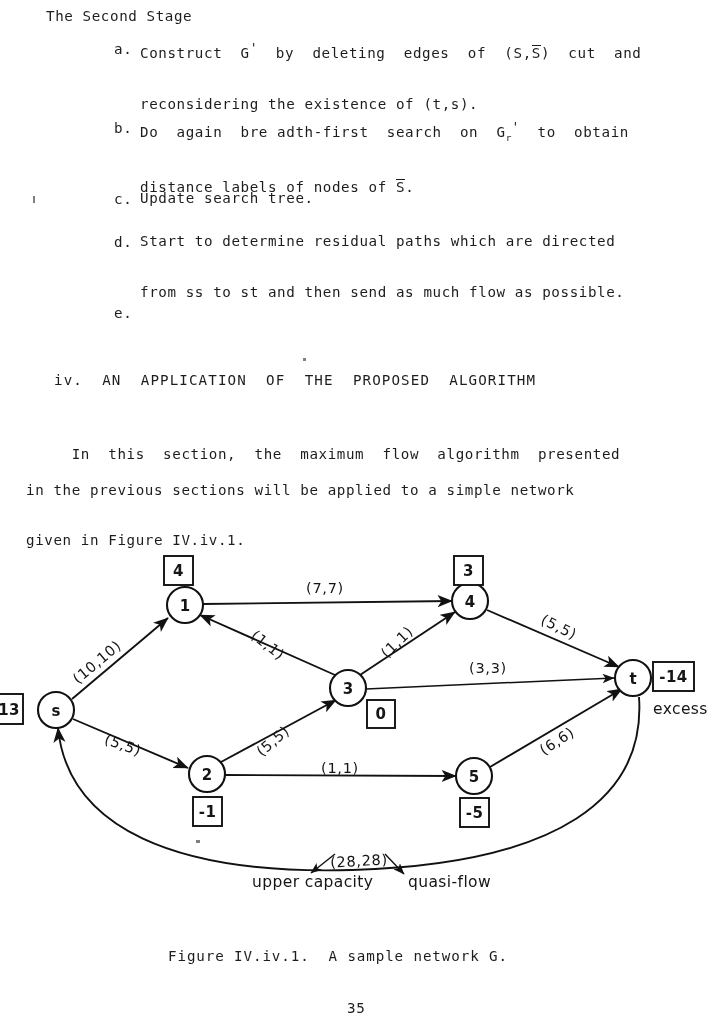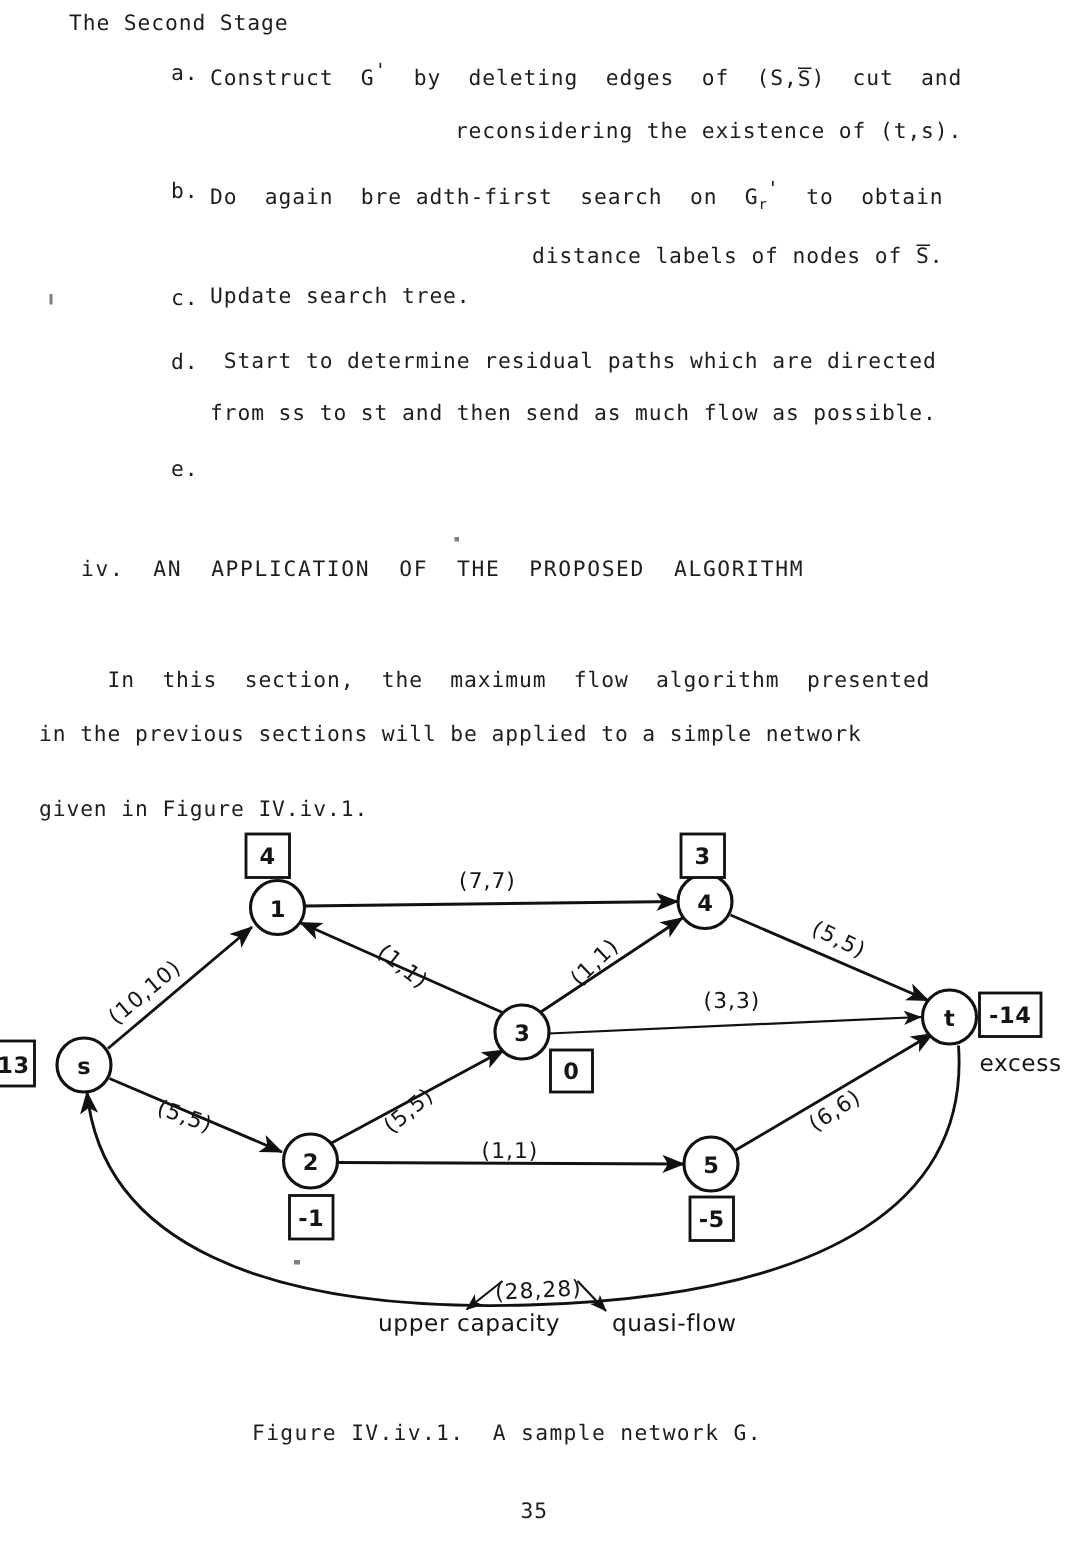--- a/index.html
+++ b/index.html
@@ -46,24 +46,23 @@
   .list-marker {
     width: 26px;
     flex: 0 0 26px;
   }
   .list-body {
     display: block;
   }
   .list-line {
     display: block;
     line-height: 1.0;
-    text-align: right;
   }
   .list-line + .list-line {
-    margin-top: 21px;
+    margin-top: 37px;
   }
 
   #item-a { left: 114px; top: 41px; }
   #item-b { left: 114px; top: 120px; }
   #item-c { left: 114px; top: 191px; }
   #item-d { left: 114px; top: 234px; }
   #item-e { left: 114px; top: 305px; }
 
   
   .ovl {

